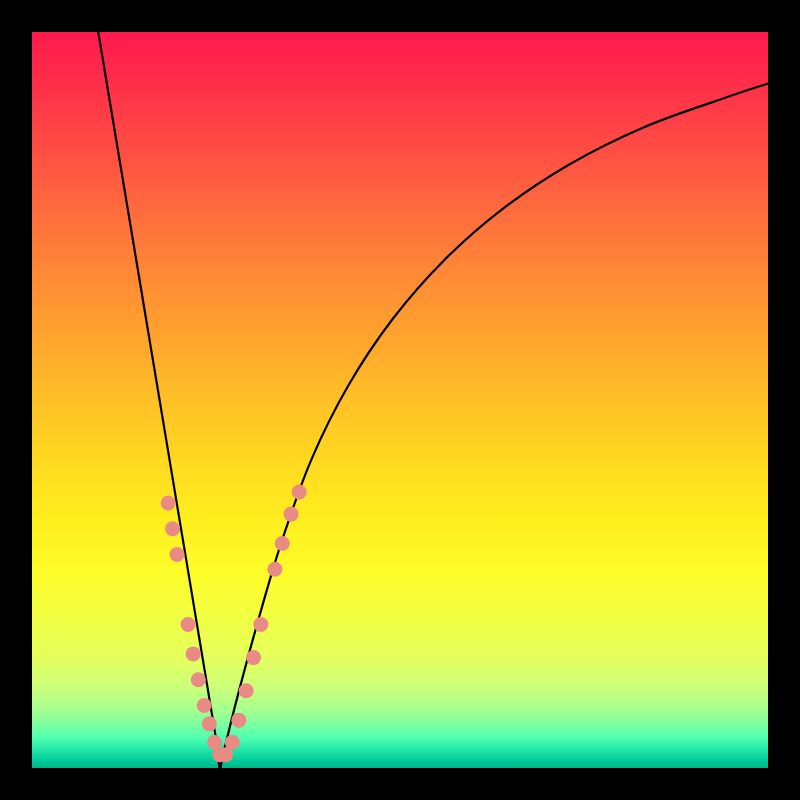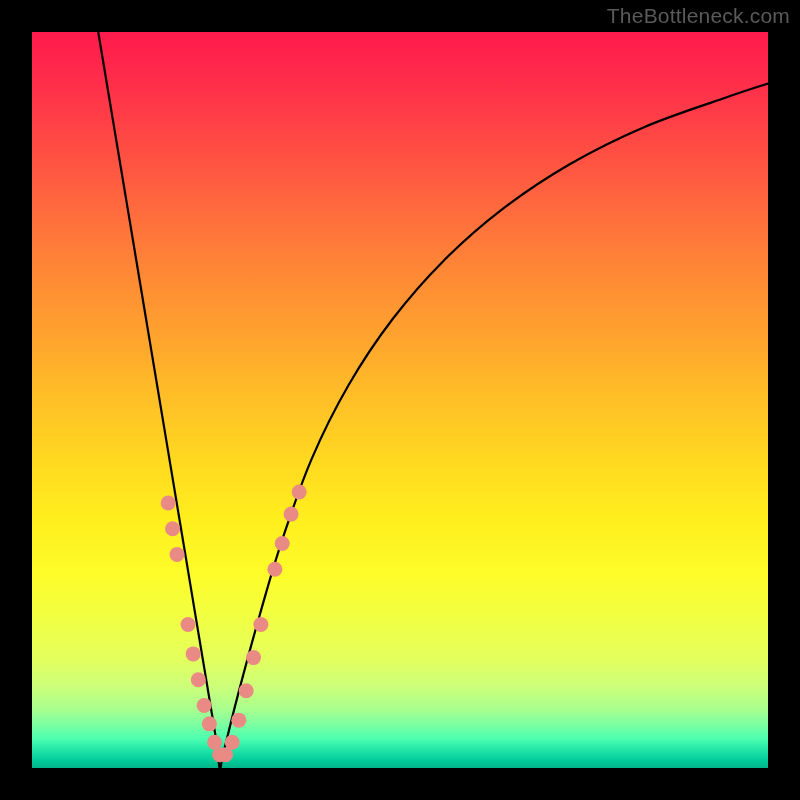--- a/index.html
+++ b/index.html
@@ -93,14 +93,13 @@
           <circle cx="214.17600000000002" cy="658.72" r="7.5" fill="#e98a85" stroke="#d87a75" stroke-width="0"></circle>
           <circle cx="221.536" cy="625.6" r="7.5" fill="#e98a85" stroke="#d87a75" stroke-width="0"></circle>
           <circle cx="228.896" cy="592.48" r="7.5" fill="#e98a85" stroke="#d87a75" stroke-width="0"></circle>
           <circle cx="242.88000000000002" cy="537.28" r="7.5" fill="#e98a85" stroke="#d87a75" stroke-width="0"></circle>
           <circle cx="250.24" cy="511.52" r="7.5" fill="#e98a85" stroke="#d87a75" stroke-width="0"></circle>
           <circle cx="259.072" cy="482.08000000000004" r="7.5" fill="#e98a85" stroke="#d87a75" stroke-width="0"></circle>
           <circle cx="267.168" cy="460" r="7.5" fill="#e98a85" stroke="#d87a75" stroke-width="0"></circle>
         </g>
     </svg>
   </div>
-  <div class="watermark">TheBottleneck.com</div>
 </div>
 
 </body></html>

